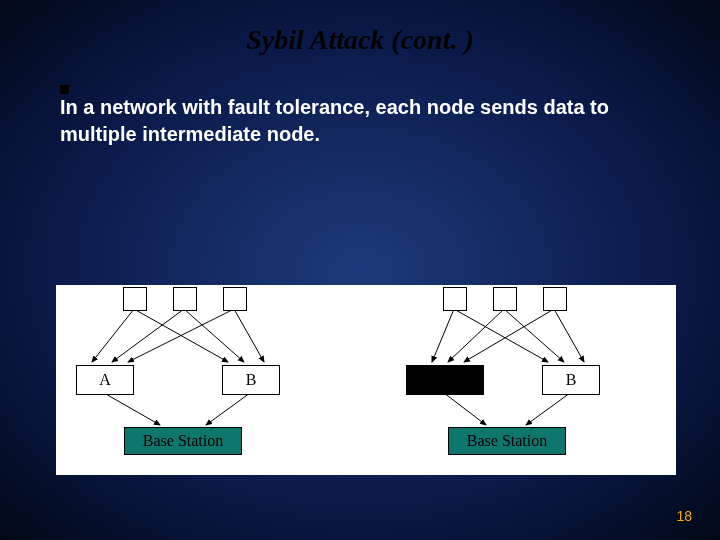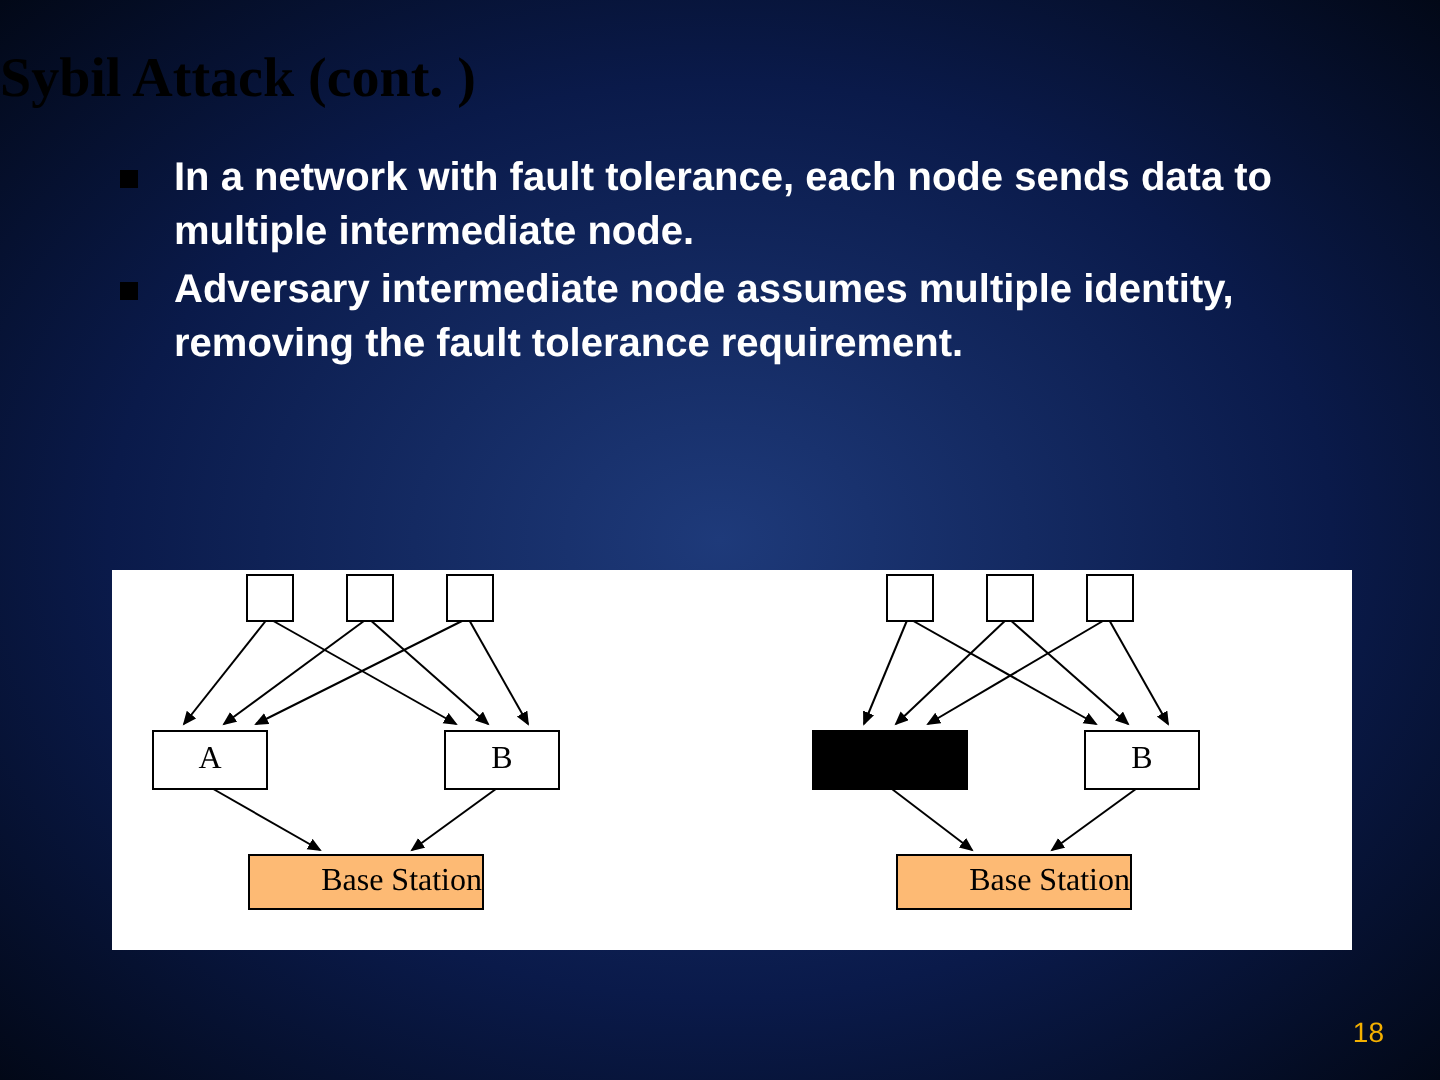--- a/index.html
+++ b/index.html
@@ -5,33 +5,36 @@
   html, body { margin: 0; padding: 0; }
   body {
     width: 720px;
     height: 540px;
     background: radial-gradient(ellipse at center, #1e3a7a 0%, #0a1a4a 60%, #020817 100%);
     font-family: "Comic Sans MS", "Trebuchet MS", sans-serif;
     position: relative;
     overflow: hidden;
   }
   .title {
+    text-align: center;
     padding-top: 24px;
     font-family: "Times New Roman", serif;
+    font-style: italic;
     font-weight: bold;
     font-size: 28px;
     color: #000;
   }
   .content {
     padding: 20px 40px 0 60px;
   }
   .bullet-row {
     display: flex;
     align-items: flex-start;
     margin-bottom: 2px;
+    flex-direction: column;
   }
   .bullet {
     width: 9px;
     height: 9px;
     background: #000;
     display: inline-block;
     margin-top: 9px;
     margin-right: 18px;
     flex-shrink: 0;
   }
@@ -70,25 +73,25 @@
   }
   .mid-node.black {
     background: #000;
     color: #000;
   }
   .bs-node {
     position: absolute;
     width: 116px;
     height: 26px;
     border: 1px solid #000;
-    background: #fdba74;
+    background: #0f766e;
     color: #000;
     font-family: "Times New Roman", serif;
     font-size: 16px;
-    text-align: right;
+    text-align: center;
     line-height: 26px;
   }
   svg.lines {
     position: absolute;
     left: 0;
     top: 0;
     width: 620px;
     height: 190px;
     pointer-events: none;
   }
@@ -108,24 +111,20 @@
 </style>
 </head>
 <body>
 
 <div class="title">Sybil Attack (cont. )</div>
 
 <div class="content">
   <div class="bullet-row">
     <span class="bullet"></span>
     <span class="bullet-text">In a network with fault tolerance, each node sends data to multiple intermediate node.</span>
-  </div>
-  <div class="bullet-row">
-    <span class="bullet"></span>
-    <span class="bullet-text">Adversary intermediate node assumes multiple identity, removing the fault tolerance requirement.</span>
   </div>
 </div>
 
 <div class="diagram-area">
 
   <svg class="lines" viewBox="0 0 620 190">
     <defs>
       <marker id="ah" markerWidth="8" markerHeight="8" refX="6" refY="3" orient="auto">
         <path d="M0,0 L7,3 L0,6 Z" fill="#000"></path>
       </marker>

